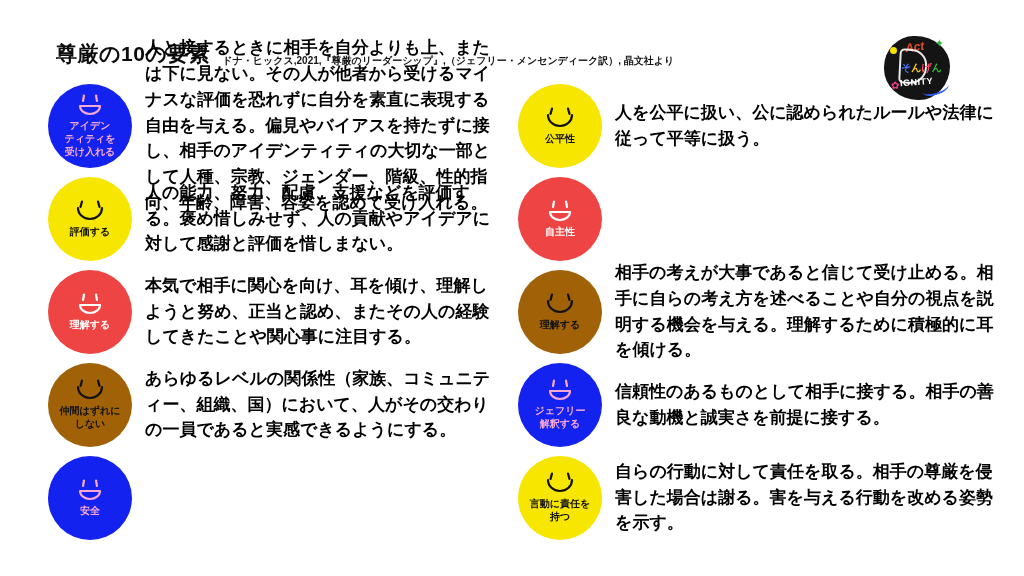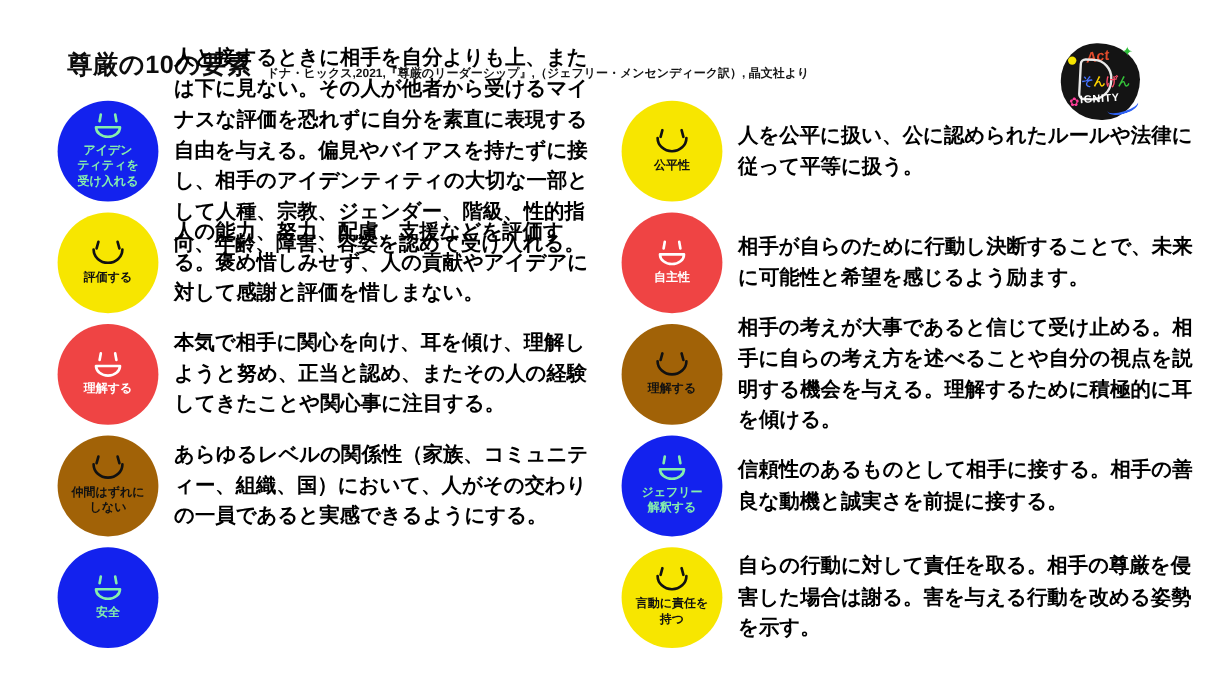--- a/index.html
+++ b/index.html
@@ -62,21 +62,21 @@
   .col-right { left: 518px; width: 478px; }
   .row { height: 93px; display: flex; align-items: center; }
 
   .circle {
     width: 84px; height: 84px; min-width: 84px;
     border-radius: 50%;
     display: flex; flex-direction: column;
     align-items: center; justify-content: center;
     text-align: center;
   }
-  .c-blue   { background: #1322ee; color: #86efac; }
+  .c-blue   { background: #1322ee; color: #f9a8d4; }
   .c-yellow { background: #f7e600; color: #111111; font-family: Liberation Serif, serif; }
   .c-green  { background: #ef4444; color: #ffffff; }
   .c-red    { background: #a16207; color: #111111; }
 
   .smiley { display: block; margin-bottom: 1px; }
   .smiley line, .smiley path {
     fill: none; stroke: currentColor;
     stroke-width: 2.2; stroke-linecap: round; stroke-linejoin: round;
   }
   .clabel { font-size: 10px; font-weight: 700; line-height: 1.3; }
@@ -207,21 +207,20 @@
       <div class="circle c-green">
         <svg class="smiley" width="44" height="24" viewBox="0 0 44 24">
             <line x1="16" y1="1.5" x2="15" y2="7"></line>
             <line x1="28" y1="1.5" x2="29" y2="7"></line>
             <path d="M12 12 H32 A10 8 0 0 1 12 12 Z"></path>
           </svg>
         <div class="clabel">
           <span class="lbl-line">自主性</span>
         </div>
       </div>
-      <p class="desc">相手が自らのために行動し決断することで、未来に可能性と希望を感じるよう励ます。</p>
     </div>
 
     <div class="row">
       <div class="circle c-red">
         <svg class="smiley" width="44" height="24" viewBox="0 0 44 24">
             <line x1="14" y1="1.5" x2="12.5" y2="7"></line>
             <line x1="30" y1="1.5" x2="31.5" y2="7"></line>
             <path d="M10 8 A12 11 0 0 0 34 8"></path>
           </svg>
         <div class="clabel">

